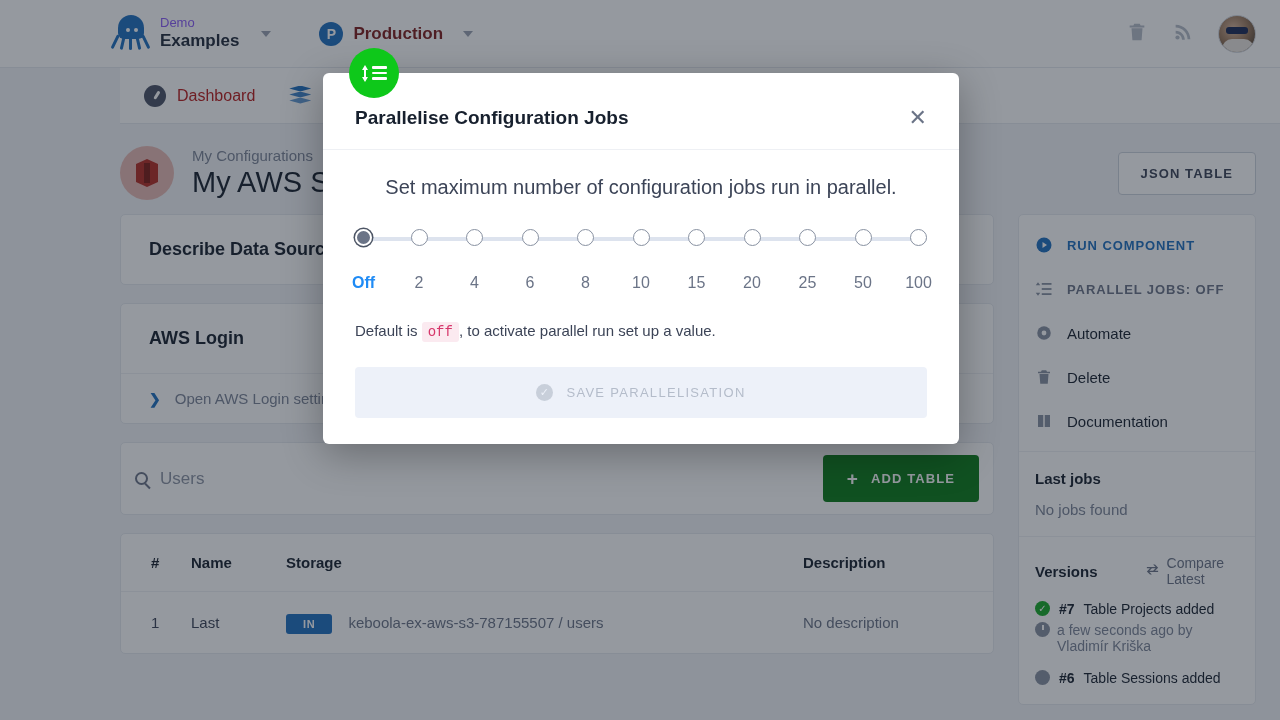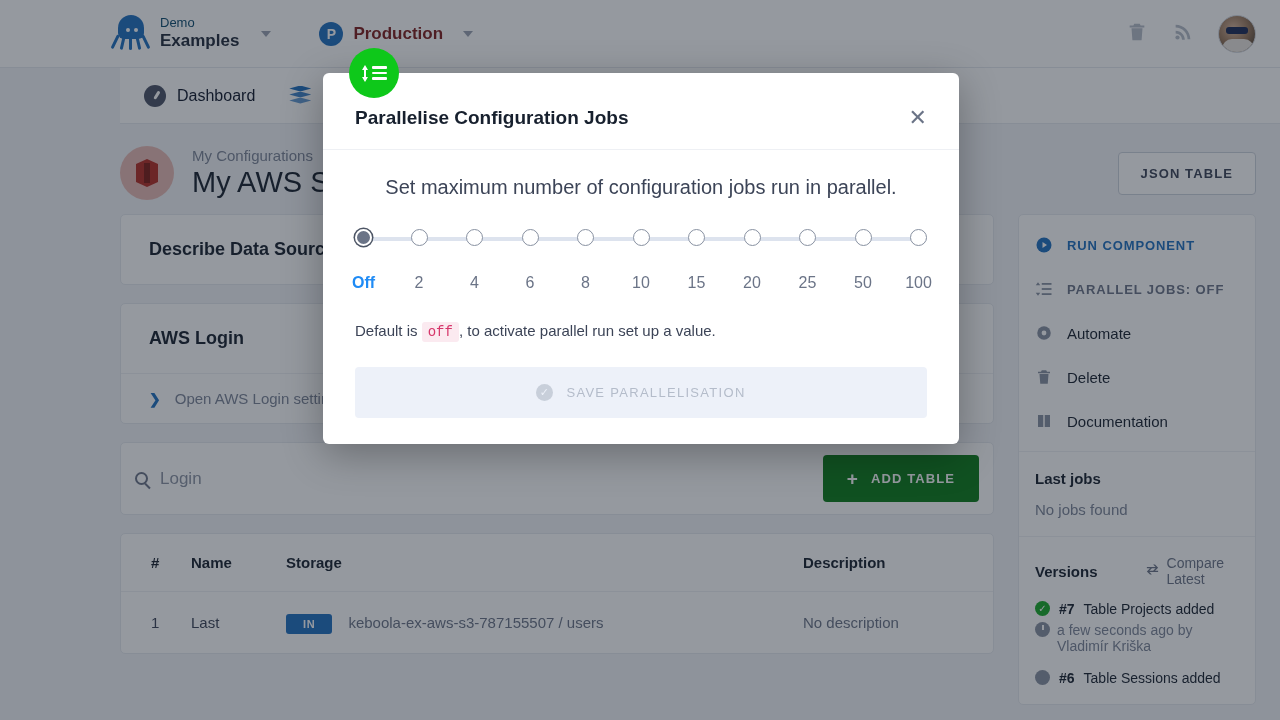--- a/index.html
+++ b/index.html
@@ -25,21 +25,21 @@
     border-radius: 13px 13px 6px 6px; position: absolute; left: 4px; top: 0;
   }
   .octo-eye { position: absolute; width: 4px; height: 4px; background:#fff; border-radius: 50%; top: 13px; }
   .octo-eye.l { left: 12px; } .octo-eye.r { left: 20px; }
   .octo-legs { position: absolute; top: 20px; left: 1px; width: 32px; height: 17px; }
   .octo-legs i {
     position: absolute; width: 3px; height: 15px; background: #1f6fbf; border-radius: 2px;
     transform-origin: top center;
   }
   .brand-text { line-height: 1.15; }
-  .brand-sub { font-size: 13px; color: #0c4a6e; }
+  .brand-sub { font-size: 13px; color: #8b5cf6; }
   .brand-main { font-size: 17px; color: #222c3c; font-weight: bold; }
   .caret {
     width: 0; height: 0; border-left: 5px solid transparent; border-right: 5px solid transparent;
     border-top: 6px solid #9aa2b1; margin-left: 10px;
   }
   .pbadge {
     width: 24px; height: 24px; border-radius: 50%; background: #1f6fbf; color: #fff;
     font-size: 14px; font-weight: bold; display: flex; align-items: center; justify-content: center;
   }
   .env { display: flex; align-items: center; gap: 10px; margin-left: 48px; }
@@ -58,21 +58,21 @@
   .avatar::after {
     content: ""; position: absolute; left: 3px; bottom: 0; width: 32px; height: 13px;
     background: #e9e4de; border-radius: 10px 10px 0 0;
   }
 
   .navtabs {
     height: 56px; background: #fff; display: flex; align-items: center;
     padding: 0 24px; gap: 34px; border-bottom: 1px solid #e6e9ef;
     margin-left: 120px;
   }
-  .navtab { display: flex; align-items: center; gap: 11px; font-size: 16px; color: #0f172a; }
+  .navtab { display: flex; align-items: center; gap: 11px; font-size: 16px; color: #b91c1c; }
   .navtab.active { color: #1f6fbf; }
   .speedo {
     width: 22px; height: 22px; border-radius: 50%; background: #4a5266; position: relative;
   }
   .speedo::after {
     content:""; position:absolute; left:9px; top:5px; width:3px; height:9px;
     background:#fff; border-radius:2px; transform: rotate(32deg); transform-origin: bottom;
   }
   .layers { width: 22px; height: 20px; position: relative; }
   .layers i {
@@ -322,21 +322,21 @@
         <div class="card-title">AWS Login</div>
         <div class="card-sep"></div>
         <div class="subrow">
           <span class="chev">❯</span>
           <span>Open AWS Login settings</span>
         </div>
       </div>
 
       <div class="searchbar">
         <span class="mag"></span>
-        <span class="searchph">Login</span>
+        <span class="searchph">Users</span>
         <button class="addbtn">
           <span class="plus">+</span>
           <span>ADD TABLE</span>
         </button>
       </div>
 
       <div class="card">
         <table>
           <thead>
             <tr>

